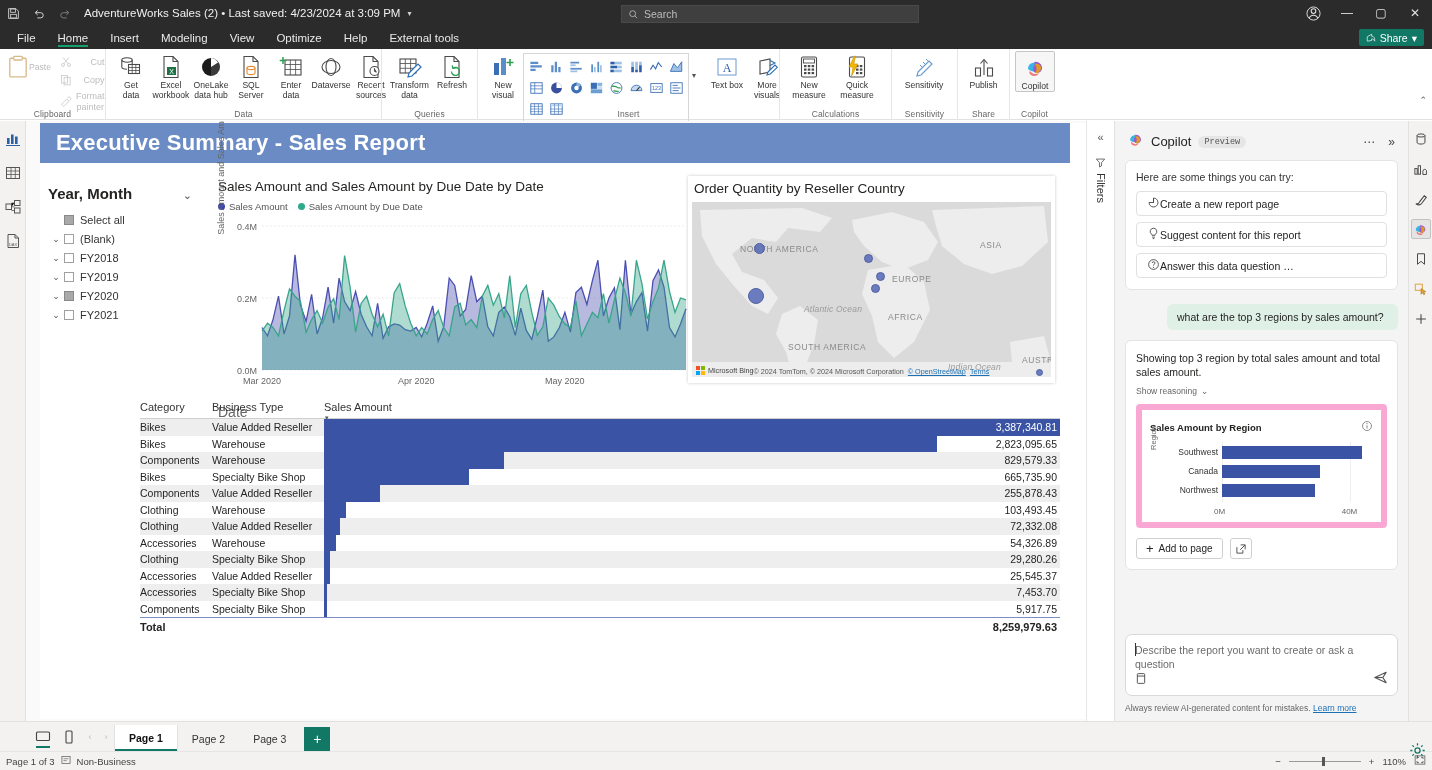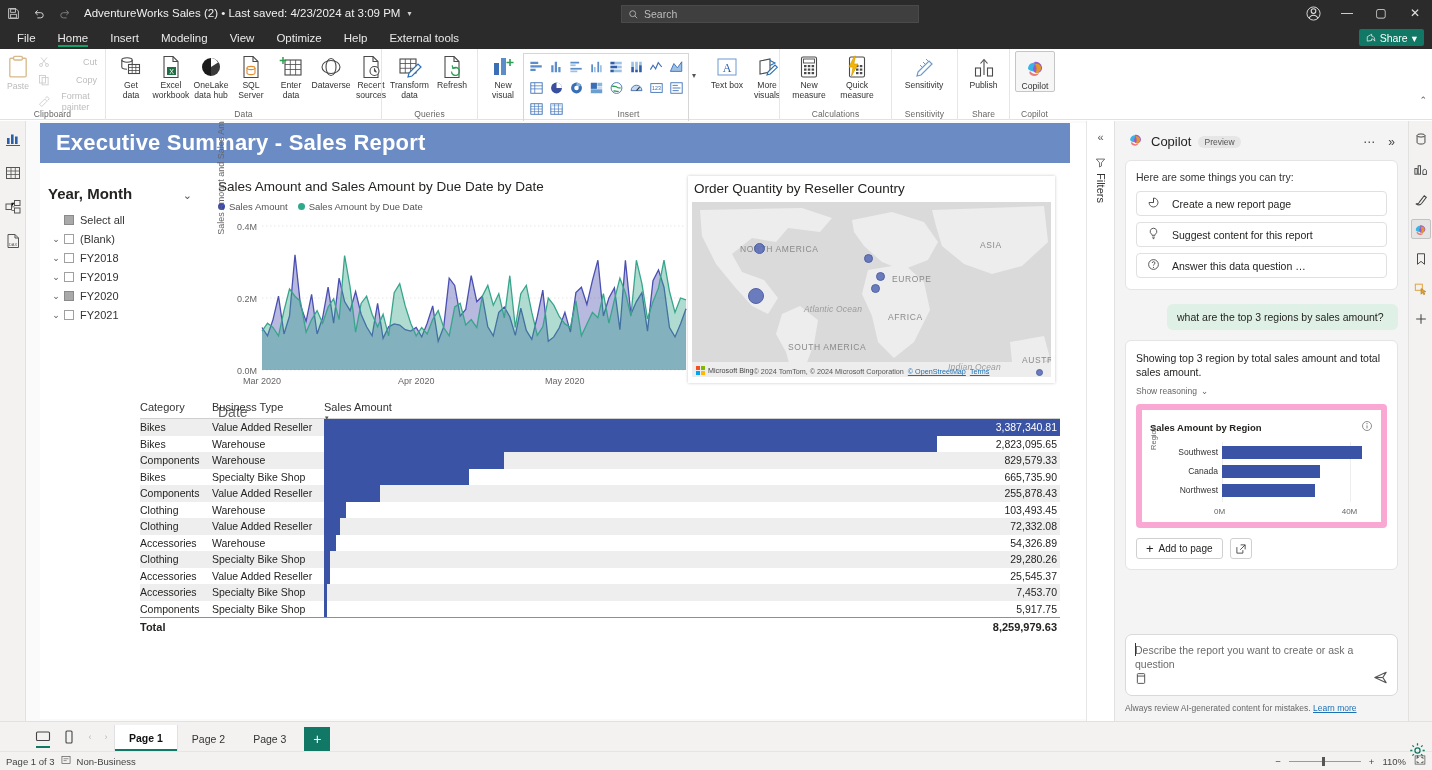--- a/index.html
+++ b/index.html
@@ -72,21 +72,21 @@
     display: flex; flex-direction: column; align-items: center; justify-content: space-between;
     min-width: 40px; padding: 3px 4px 0 4px; font-size: 8.6px; color: #333;
     line-height: 1.18; text-align: center; cursor: default;
   }
   .rbtn .ico { height: 26px; display: flex; align-items: center; justify-content: center; }
   .rbtn.small { flex-direction: row; align-items: center; gap: 4px; min-width: 0; padding: 2px 3px;
     font-size: 9px; }
   .rbtn.small .ico { height: 14px; }
   .rbtn.disabled { color: #bdbdbd; }
   .clip-col { display: flex; flex-direction: column; padding-top: 2px; }
-  .paste-btn { display:flex; flex-direction: column; align-items:center; font-size:8.6px; color:#bbb; padding:2px 6px 0 2px; }
+  .paste-btn { display:flex; align-items:center; font-size:8.6px; color:#bbb; padding:2px 6px 0 2px; }
   .gallery {
     border: 1px solid #d6d6d6; padding: 2px; display: grid;
     grid-template-columns: repeat(8, 20px); grid-auto-rows: 21px;
     align-items: center; justify-items: center; margin-top: 2px;
   }
   .gallery svg { display:block; }
   .gal-more { display:flex; align-items:center; font-size:8px; color:#555; padding:0 3px; margin-top:20px; }
   .copilot-hl { border: 1px solid #c6c6c6; background:#f6f6f6; border-radius:2px; }
   .ribbon-collapse { position:absolute; right:5px; top:46px; font-size:9px; color:#555; }
 
@@ -193,32 +193,32 @@
 
   
   .copilot {
     position: absolute; top: 121px; left: 1114px; width: 294px; height: 600px;
     background: #f4f4f4; border-left: 1px solid #e1e1e1;
     display: flex; flex-direction: column;
   }
   .cp-head { display: flex; align-items: center; padding: 10px 10px 8px 12px; gap: 7px; }
   .cp-title { font-size: 13px; color: #252423; }
   .cp-preview {
-    font-size: 8.5px; color: #555; background: #e6e6e6; border-radius: 8px; padding: 1px 6px;
+    font-size: 8.5px; color: #555; background: #e6e6e6; border-radius: 8px; padding: 1px 6px; font-family: Liberation Mono, monospace;
   }
   .cp-head-sp { flex: 1; }
   .cp-ico { color: #444; font-size: 12px; padding: 0 3px; }
   .cp-body { flex: 1; overflow: hidden; padding: 0 10px; }
   .cp-card {
     background: #fff; border: 1px solid #e4e4e4; border-radius: 6px; padding: 10px 10px 11px 10px;
   }
   .cp-card-t { font-size: 10.5px; color: #333; margin-bottom: 8px; }
   .cp-sugg {
     border: 1px solid #e0e0e0; border-radius: 4px; height: 25px; margin-bottom: 6px;
-    display: flex; align-items: center; gap: 12px; padding-left: 10px; font-size: 10.5px; color: #252423;
+    display: flex; align-items: center; gap: 0; padding-left: 10px; font-size: 10.5px; color: #252423;
     background:#fff;
   }
   .cp-sugg:last-child { margin-bottom: 0; }
   .cp-user {
     margin: 14px 0 0 12px; background: #dff0e6; border-radius: 6px; padding: 7px 10px;
     font-size: 10.5px; color: #252423; margin-left: 42px;
   }
   .cp-answer {
     margin-top: 10px; background: #fff; border: 1px solid #e4e4e4; border-radius: 6px; padding: 10px;
   }

